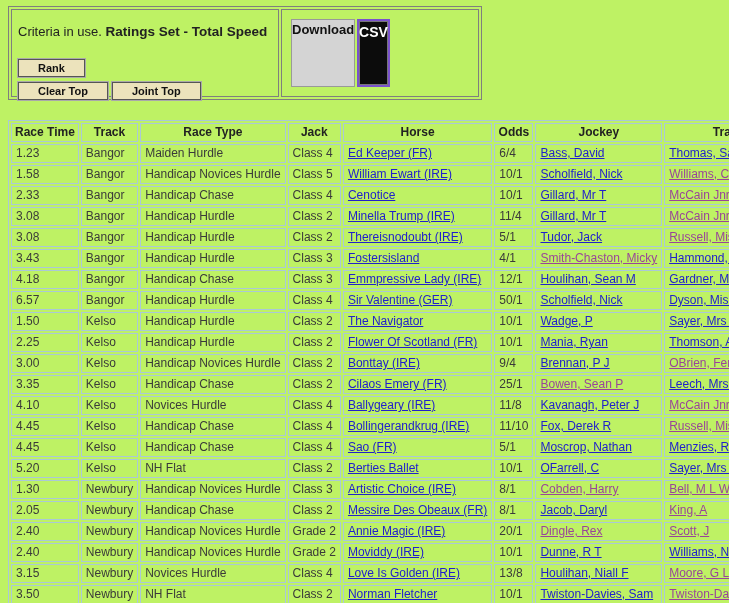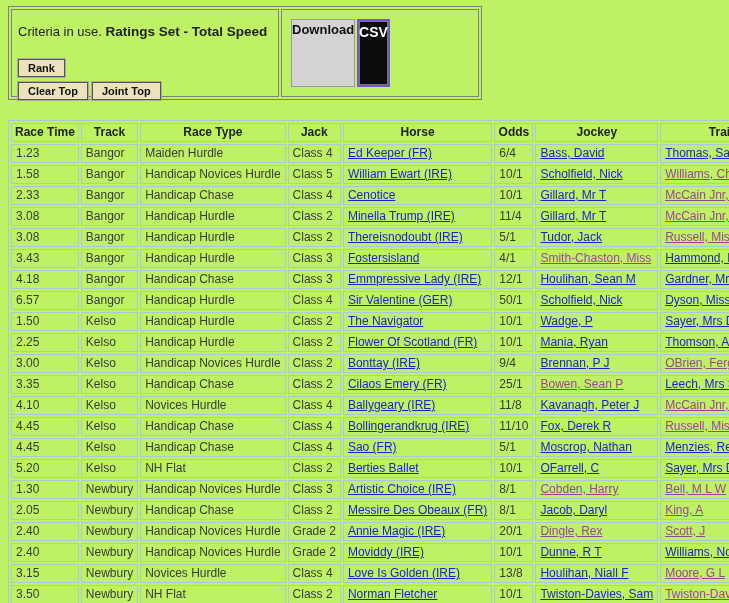--- a/index.html
+++ b/index.html
@@ -12,21 +12,21 @@
   .panel-cell{border:1px solid #7f7f7f;box-sizing:border-box;}
   .panel-left{width:268px;padding:4px 6px;position:relative;}
   .panel-right{flex:1;padding:8px;display:flex;flex-direction:row;}
   .criteria-line{font-size:13px;color:#222;margin-top:10px;white-space:nowrap;}
   .criteria-line b{font-size:13.5px;}
   .btn-row{position:absolute;left:6px;}
   .row-rank{top:48px;}
   .row-tops{top:71px;}
   .ui-btn{font-family:"Liberation Sans",sans-serif;font-weight:bold;font-size:11px;color:#111;
           background:#ece3bc;border:1px solid #555;box-shadow:0 0 0 1px #a9a9a9;
-          padding:2px 9px;margin-right:4px;cursor:pointer;}
+          padding:2px 19px;margin-right:4px;cursor:pointer;}
   .dl-header{background:#d4d4d4;border:1px solid #999;text-align:center;
              font-weight:bold;font-size:13px;color:#111;padding:2px 0;margin:1px;}
   .dl-btn-row{display:flex;gap:4px;margin:1px;}
   .dl-btn{flex:1;display:block;text-align:center;text-decoration:none;
           font-weight:bold;font-size:14px;color:#fff;padding:3px 0;
           border:2px solid #7a52cc;box-shadow:inset 0 0 0 1px #777;cursor:pointer;}
   .dl-xls{background:#ee1122;}
   .dl-csv{background:#0c0c0c;}
 
   
@@ -126,21 +126,21 @@
           <td><a class="lnk">Tudor, Jack</a></td>
           <td><a class="lnk visited">Russell, Miss Lucinda V</a></td>
         </tr>
         <tr>
           <td>3.43</td>
           <td>Bangor</td>
           <td>Handicap Hurdle</td>
           <td>Class 3</td>
           <td><a class="lnk">Fostersisland</a></td>
           <td>4/1</td>
-          <td><a class="lnk visited">Smith-Chaston, Miss</a></td>
+          <td><a class="lnk visited">Smith-Chaston, Micky</a></td>
           <td><a class="lnk">Hammond, Micky</a></td>
         </tr>
         <tr>
           <td>4.18</td>
           <td>Bangor</td>
           <td>Handicap Chase</td>
           <td>Class 3</td>
           <td><a class="lnk">Emmpressive Lady (IRE)</a></td>
           <td>12/1</td>
           <td><a class="lnk">Houlihan, Sean M</a></td>

